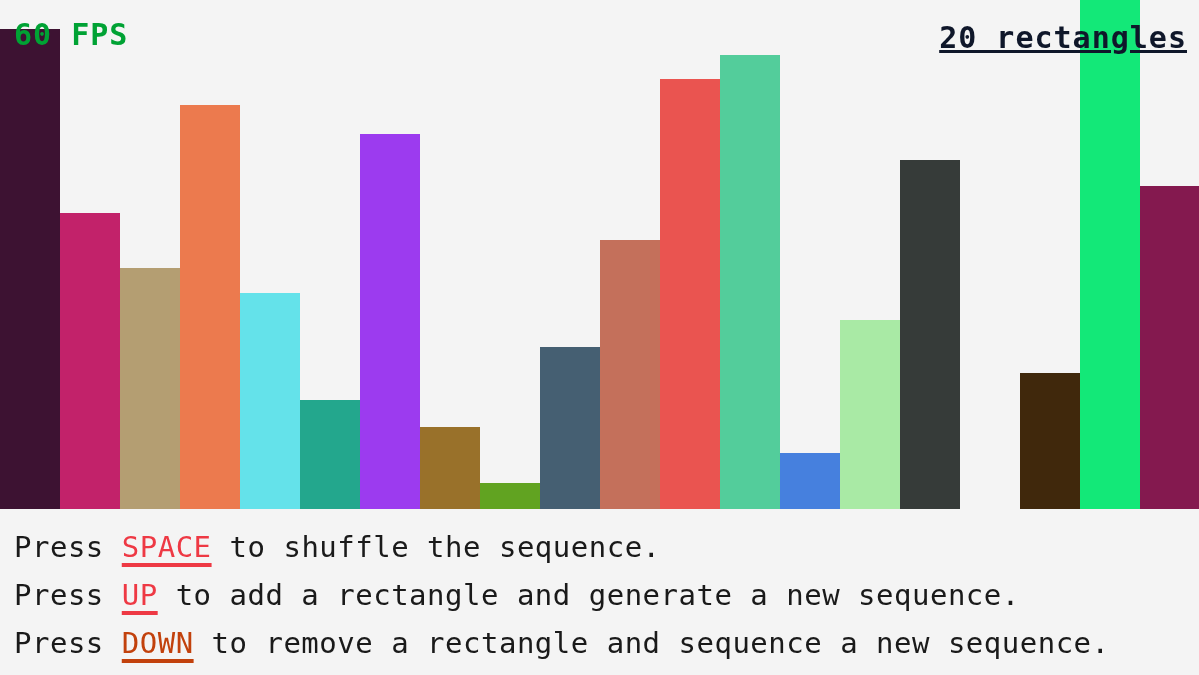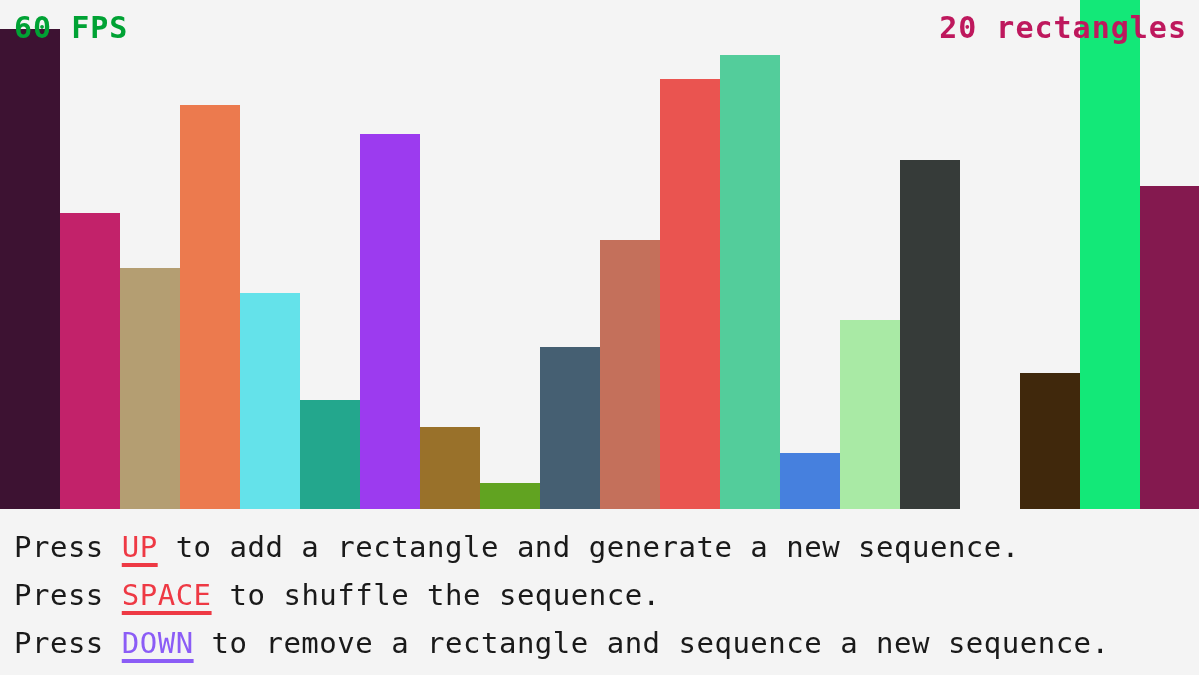--- a/index.html
+++ b/index.html
@@ -34,41 +34,42 @@
 
   .bar {
     position: absolute;
     bottom: 0;
   }
 
   
   #fps-readout {
     position: absolute;
     left: 14px;
-    top: 13px;
+    top: 20px;
     font-size: 30px;
     line-height: 30px;
     letter-spacing: 1px;
     font-weight: bold;
     color: #00a234;
     white-space: pre;
     z-index: 10;
   }
 
   #rect-count-readout {
     position: absolute;
     right: 12px;
-    top: 13px;
+    top: 23px;
     font-size: 30px;
     line-height: 30px;
     letter-spacing: 1px;
     font-weight: bold;
-    color: #be185d;
+    color: #0f172a;
     white-space: pre;
     z-index: 10;
+    text-decoration: underline;
   }
 
   
   #instructions {
     position: absolute;
     left: 0;
     top: 509px;
     width: 1199px;
     height: 166px;
     background: #f4f4f4;
@@ -116,18 +117,18 @@
       <div class="bar" style="left: 960px; width: 60px; height: 0px; background: rgb(244, 244, 244);"></div>
       <div class="bar" style="left: 1020px; width: 60px; height: 136px; background: rgb(64, 40, 12);"></div>
       <div class="bar" style="left: 1080px; width: 60px; height: 509px; background: rgb(19, 232, 120);"></div>
       <div class="bar" style="left: 1140px; width: 60px; height: 323px; background: rgb(132, 25, 79);"></div>
     </div>
 
   <div id="fps-readout">60 FPS</div>
   <div id="rect-count-readout">20 rectangles</div>
 
   <div id="instructions">
+      <div class="instruction-line"><span>Press </span><span class="key" style="color: rgb(238, 57, 68);">SPACE</span><span> to shuffle the sequence.</span></div>
       <div class="instruction-line"><span>Press </span><span class="key" style="color: rgb(238, 57, 68);">UP</span><span> to add a rectangle and generate a new sequence.</span></div>
-      <div class="instruction-line"><span>Press </span><span class="key" style="color: rgb(238, 57, 68);">SPACE</span><span> to shuffle the sequence.</span></div>
-      <div class="instruction-line"><span>Press </span><span class="key" style="color: #8b5cf6;">DOWN</span><span> to remove a rectangle and sequence a new sequence.</span></div>
+      <div class="instruction-line"><span>Press </span><span class="key" style="color: #c2410c;">DOWN</span><span> to remove a rectangle and sequence a new sequence.</span></div>
     </div>
 
 </div>
 
 </body></html>

